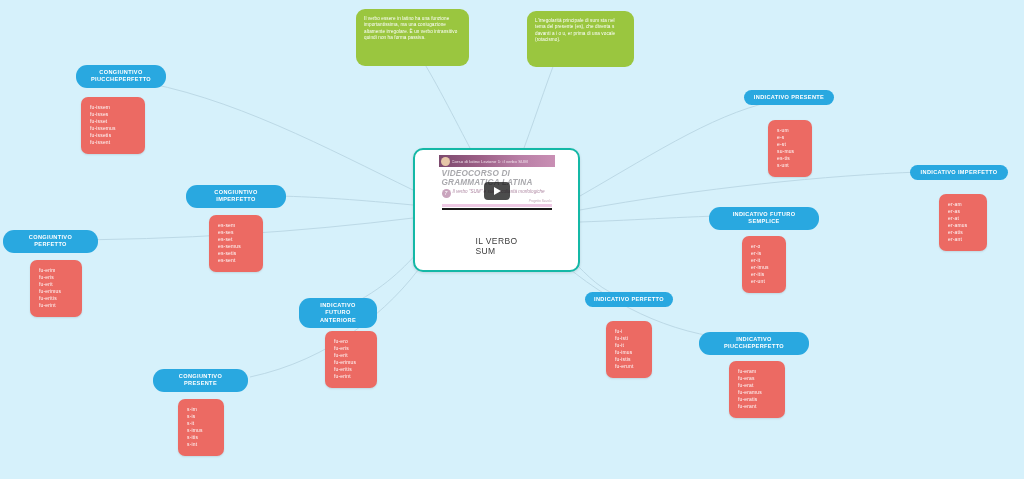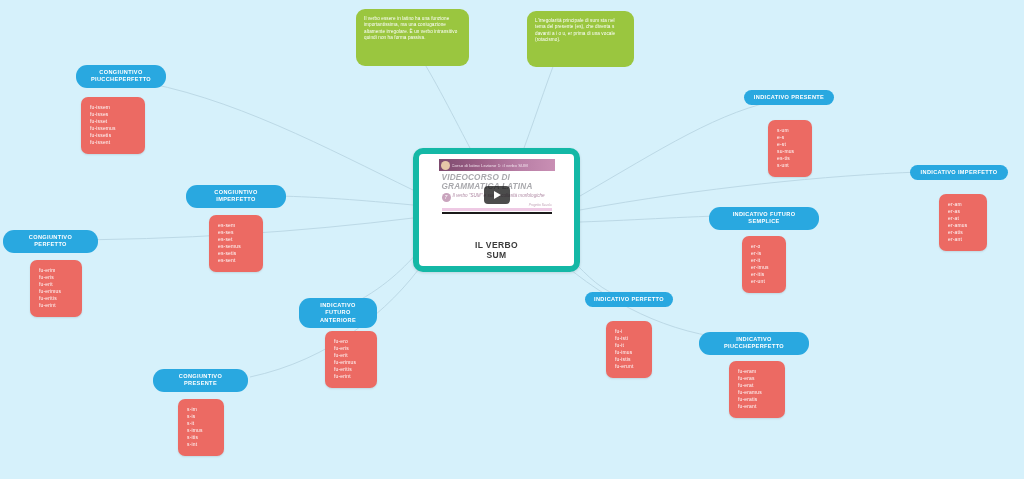--- a/index.html
+++ b/index.html
@@ -8,21 +8,21 @@
     background:#d6f1fb;
     font-family:"Liberation Sans", sans-serif;
     position:relative;
   }
   #canvas{position:absolute;inset:0;width:1024px;height:479px;}
   #edges{position:absolute;left:0;top:0;width:1024px;height:479px;}
 
   
   .center-card{
     position:absolute;left:413px;top:148px;width:167px;height:124px;
-    background:#ffffff;border:6px solid #14b8a6;border-radius:10px;
+    background:#ffffff;border:2px solid #14b8a6;border-radius:10px;
     box-shadow:0 1px 3px rgba(0,0,0,.12);
     box-sizing:border-box;padding:5px 6px 4px 6px;
     display:flex;flex-direction:column;align-items:center;
   }
   .video-thumb{
     position:relative;width:116px;height:72px;background:#ffffff;
     overflow:hidden;
   }
   .vt-bar{
     height:12px;width:100%;
@@ -54,22 +54,22 @@
     position:absolute;left:50%;top:50%;transform:translate(-50%,-50%);
     width:26px;height:18px;border-radius:4px;background:rgba(25,25,25,.78);
     display:flex;align-items:center;justify-content:center;
   }
   .play-tri{
     width:0;height:0;border-left:7px solid #ffffff;
     border-top:4.5px solid transparent;border-bottom:4.5px solid transparent;
     margin-left:2px;
   }
   .center-caption{
-    margin-top:9px;text-align:center;font-size:8.5px;line-height:10px;
-    color:#3b3b3b;letter-spacing:.4px;font-weight:bold;
+    margin-top:9px;text-align:left;font-size:8.5px;line-height:10px;
+    color:#3b3b3b;letter-spacing:.4px;
   }
 
   
   .pill{
     position:absolute;background:#29a8e0;color:#ffffff;border-radius:11px;
     font-size:5.6px;line-height:7.4px;letter-spacing:.35px;font-weight:bold;
     padding:4px 9px;box-sizing:border-box;text-align:center;white-space:pre-line;
   }
 
   

